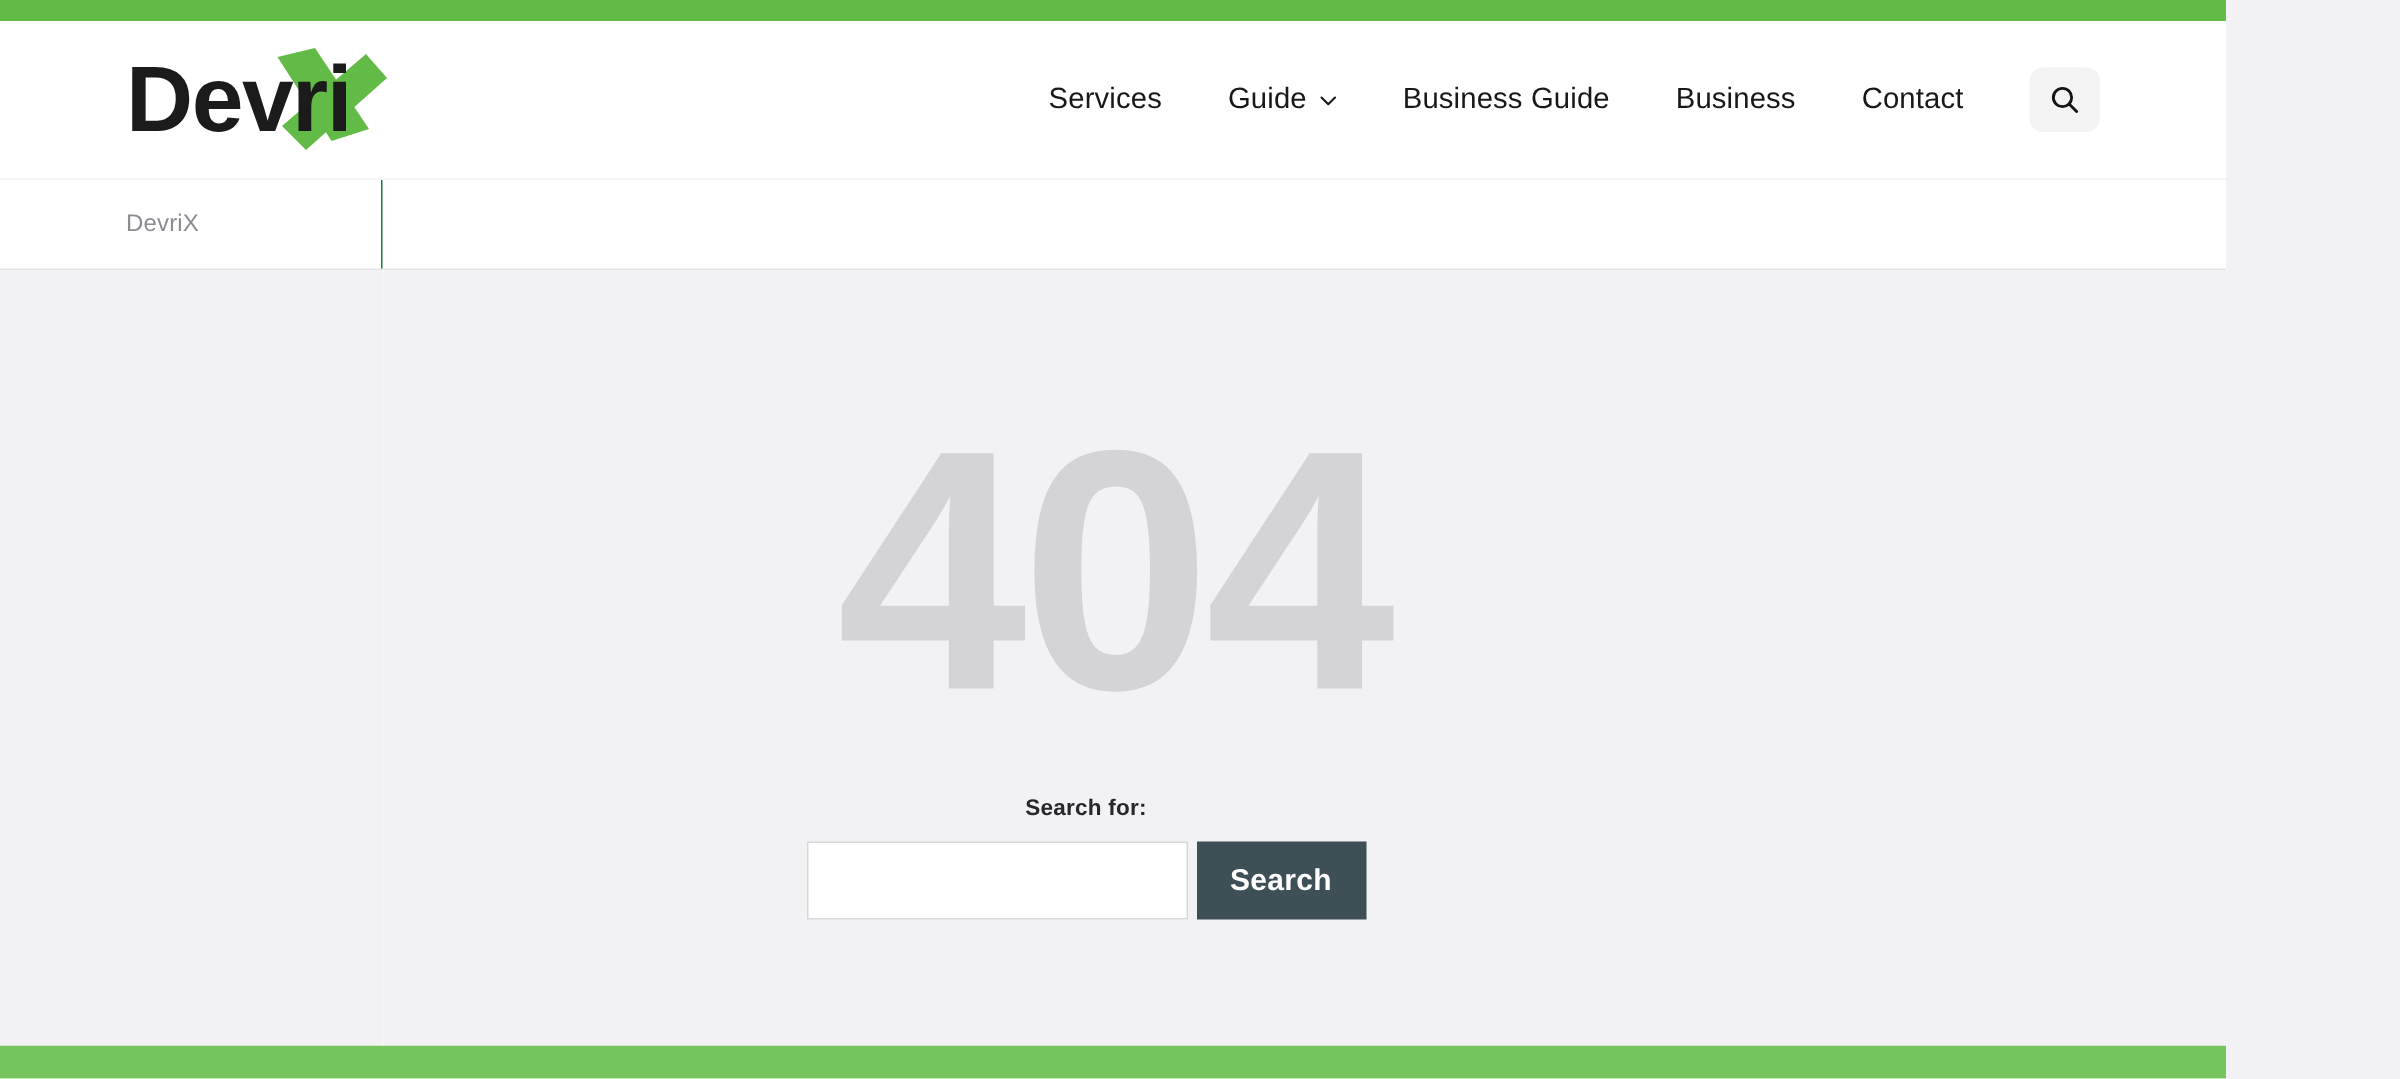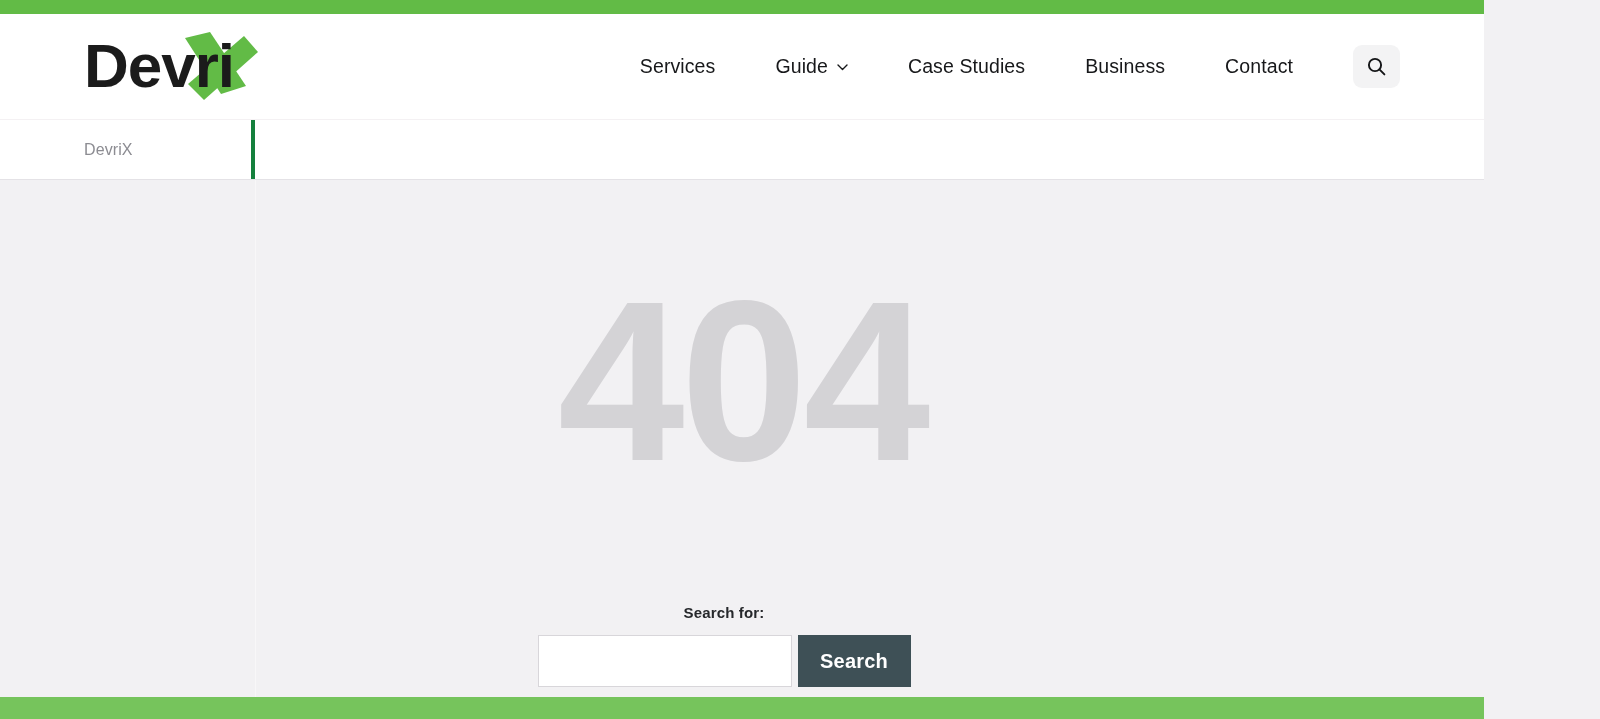--- a/index.html
+++ b/index.html
@@ -48,21 +48,21 @@
     height: 74px;
     display: block;
   }
   .logo svg { display: block; }
 
   .nav {
     margin-left: auto;
     margin-right: 84px;
     display: flex;
     align-items: center;
-    gap: 16px;
+    gap: 0px;
   }
 
   .nav-item {
     font-size: 19.5px;
     color: #17181a;
     letter-spacing: 0.1px;
     padding: 10px 22px;
     cursor: pointer;
     white-space: nowrap;
     display: flex;
@@ -104,38 +104,37 @@
     display: flex;
     align-items: center;
     position: relative;
   }
   .crumb-cell {
     width: 171px;
     margin-left: 84px;
     height: 100%;
     display: flex;
     align-items: center;
-    border-right: 4px solid #15803d;
+    border-right: 1px solid #15803d;
   }
   .crumb {
     font-size: 16px;
     color: #8c8c92;
     cursor: pointer;
     letter-spacing: 0.1px;
   }
 
   
   .main {
     flex: 1 1 auto;
     background: #f2f1f3;
     position: relative;
     display: flex;
     flex-direction: column;
     align-items: center;
-    gap: 40px;
   }
 
   .main-divider {
     position: absolute;
     left: 255px;
     top: 0;
     bottom: 0;
     width: 1px;
     background: rgba(255,255,255,0.45);
   }
@@ -144,21 +143,21 @@
     margin-top: 87px;
     font-size: 228px;
     font-weight: bold;
     color: #d4d3d6;
     letter-spacing: -4px;
     line-height: 1;
     user-select: none;
   }
 
   .searchform {
-    margin-top: 69px;
+    margin-top: 35px;
     display: flex;
     flex-direction: column;
     align-items: center;
     position: relative;
     left: -18px;
   }
 
   .searchlabel {
     font-size: 15px;
     font-weight: bold;
@@ -234,24 +233,24 @@
 
       <div class="nav-item">
         <span>Guide</span>
         <span class="chev">
           <svg width="11" height="7" viewBox="0 0 11 7" xmlns="http://www.w3.org/2000/svg">
             <path d="M1 1 L5.5 5.5 L10 1" fill="none" stroke="#17181a" stroke-width="1.4" stroke-linecap="round" stroke-linejoin="round"></path>
           </svg>
         </span>
       </div>
 
-      <div class="nav-item">
-        <span>Case Studies</span>
-      </div>
-
+
+      <div class="nav-item">
+        <span>Business Guide</span>
+      </div>
 
       <div class="nav-item">
         <span>Business</span>
       </div>
 
       <div class="nav-item">
         <span>Contact</span>
       </div>
 
       <button class="search-btn">

